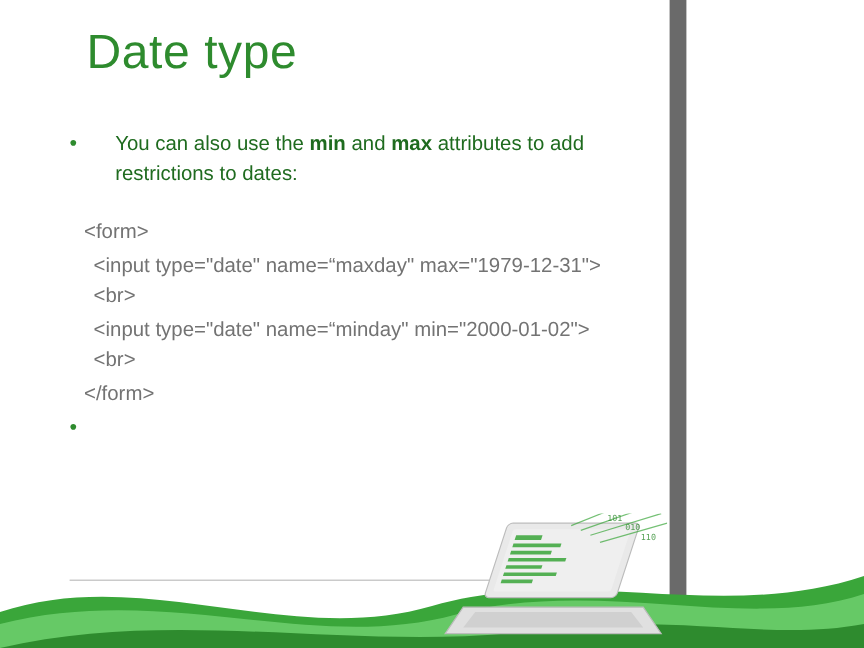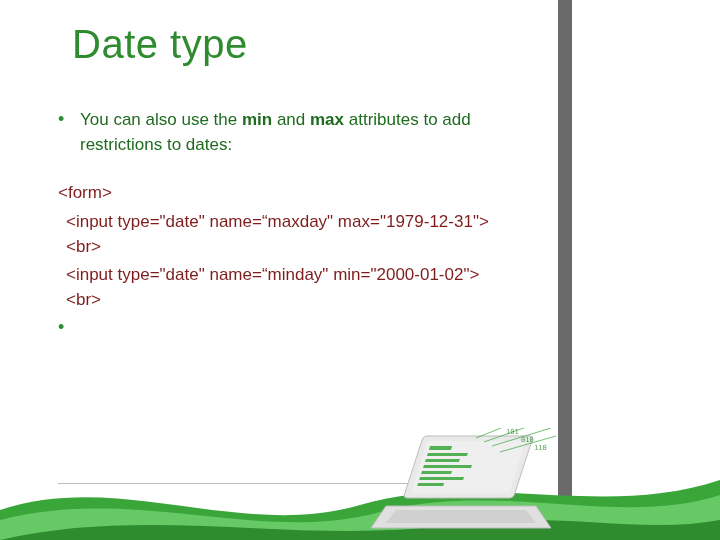--- a/index.html
+++ b/index.html
@@ -42,26 +42,26 @@
     margin-bottom: 14px;
   }
   .bullet-dot {
     color: #2e8b2e;
     font-size: 18px;
     line-height: 1.3;
     width: 22px;
     flex: 0 0 22px;
     text-align: left;
   }
-  .bullet-text { flex: 1; }
+  .bullet-text { flex: 1; margin-left: 16px; }
   .code-line {
-    margin-left: 0;
+    margin-left: 12px;
     margin-bottom: 4px;
     font-size: 17px;
-    color: #7f1d1d;
+    color: #737373;
   }
   .indent { padding-left: 8px; }
   strong { font-weight: bold; }
 
   
   .wave {
     position: absolute;
     left: 0;
     bottom: 0;
     width: 720px;
@@ -101,20 +101,21 @@
       <span class="bullet-text">
         <span>You can also use the </span><strong>min</strong><span> and </span><strong>max</strong><span> attributes to add restrictions to dates:</span>
       </span>
     </div>
 
     <div style="height:10px"></div>
 
     <div class="code-line">&lt;form&gt;</div>
     <div class="code-line indent">&lt;input type="date" name=“maxday" max="1979-12-31"&gt;&lt;br&gt;</div>
     <div class="code-line indent">&lt;input type="date" name=“minday" min="2000-01-02"&gt;&lt;br&gt;</div>
+    <div class="code-line">&lt;/form&gt;</div>
 
     <div class="bulleted" style="margin-top:4px">
       <span class="bullet-dot">•</span>
       <span class="bullet-text"></span>
     </div>
 
   </div>
 
   <div class="hr"></div>
 

